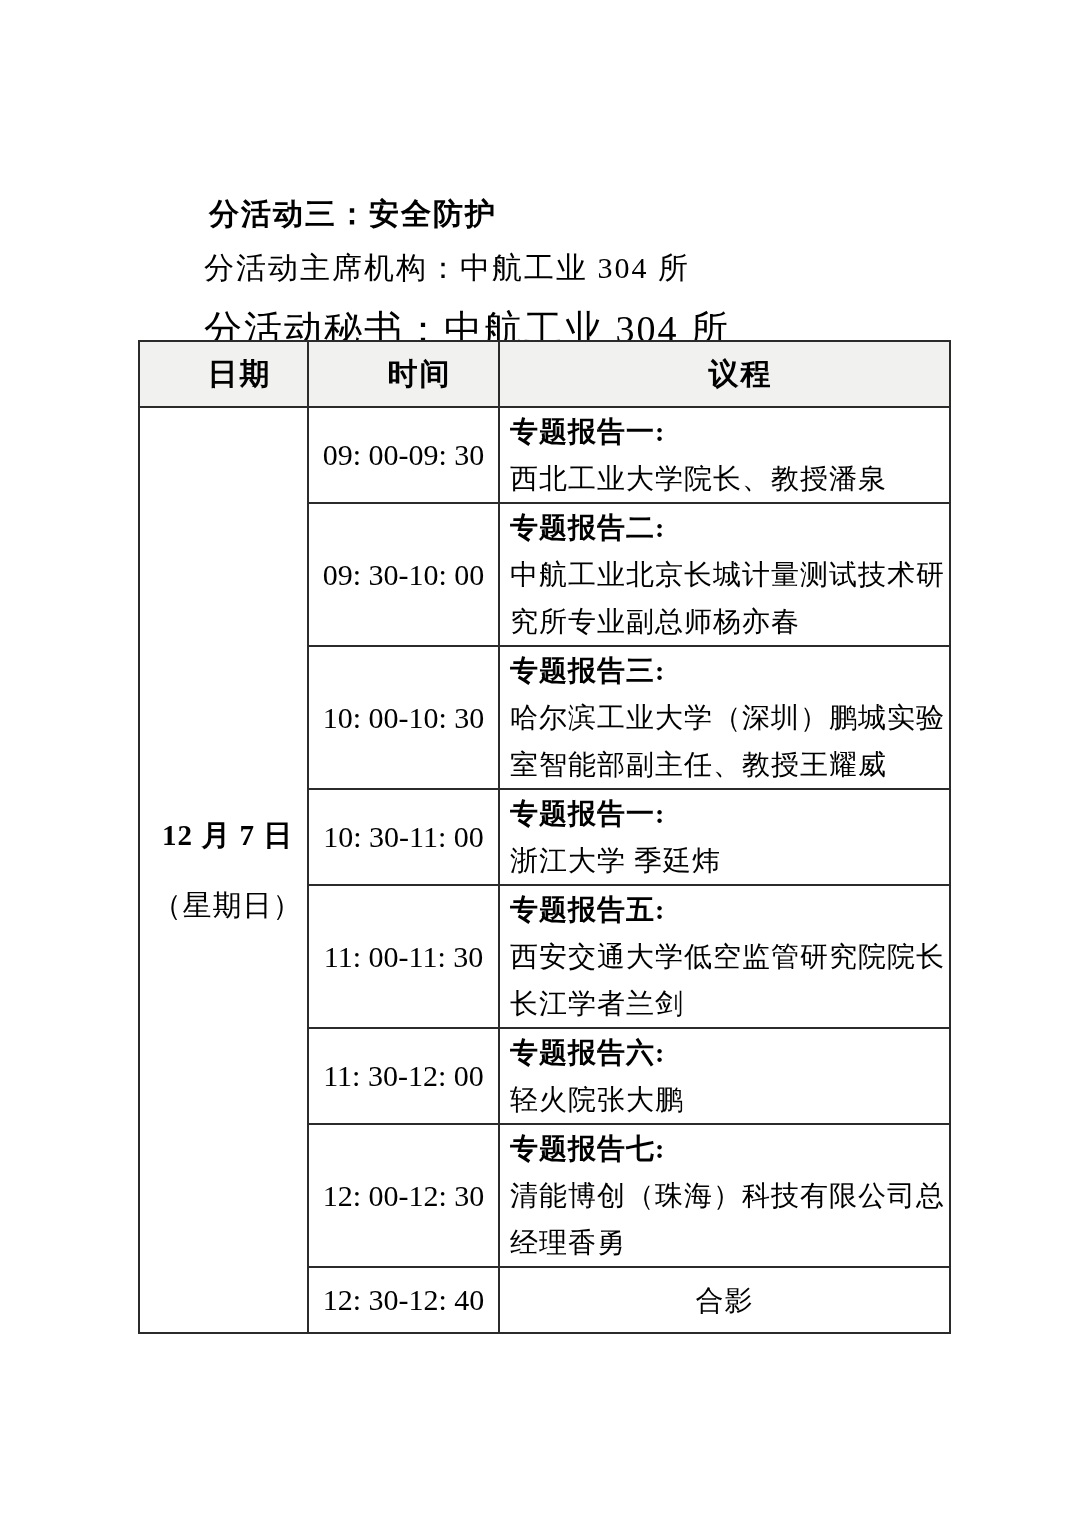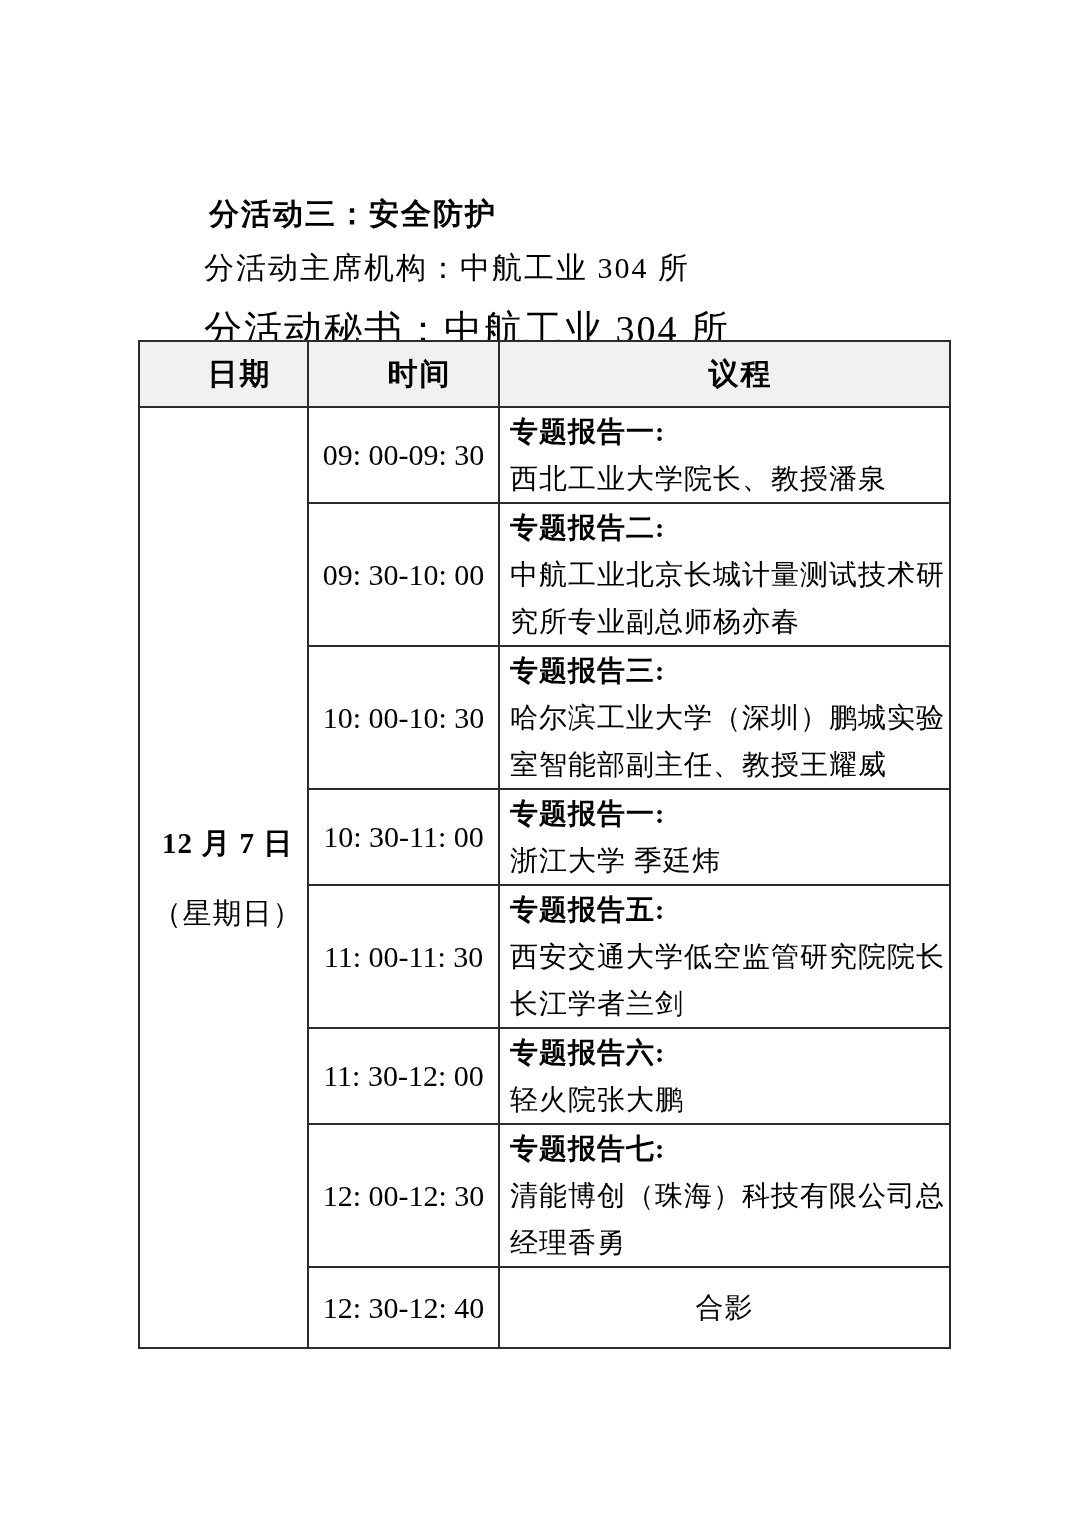--- a/index.html
+++ b/index.html
@@ -93,21 +93,21 @@
     line-height: 47px;
     vertical-align: middle;
     padding: 0 4px 0 10px;
     letter-spacing: 1px;
   }
   td.agenda-cell .agenda-title {
     font-weight: bold;
   }
   td.agenda-cell.centered {
     text-align: center;
-    padding: 16px;
+    padding: 8px;
   }
   tbody tr:last-child td {
     height: 66px;
   }
 </style>
 </head>
 <body>
 
 <div class="page">
   <div class="doc-title">分活动三：安全防护</div>

